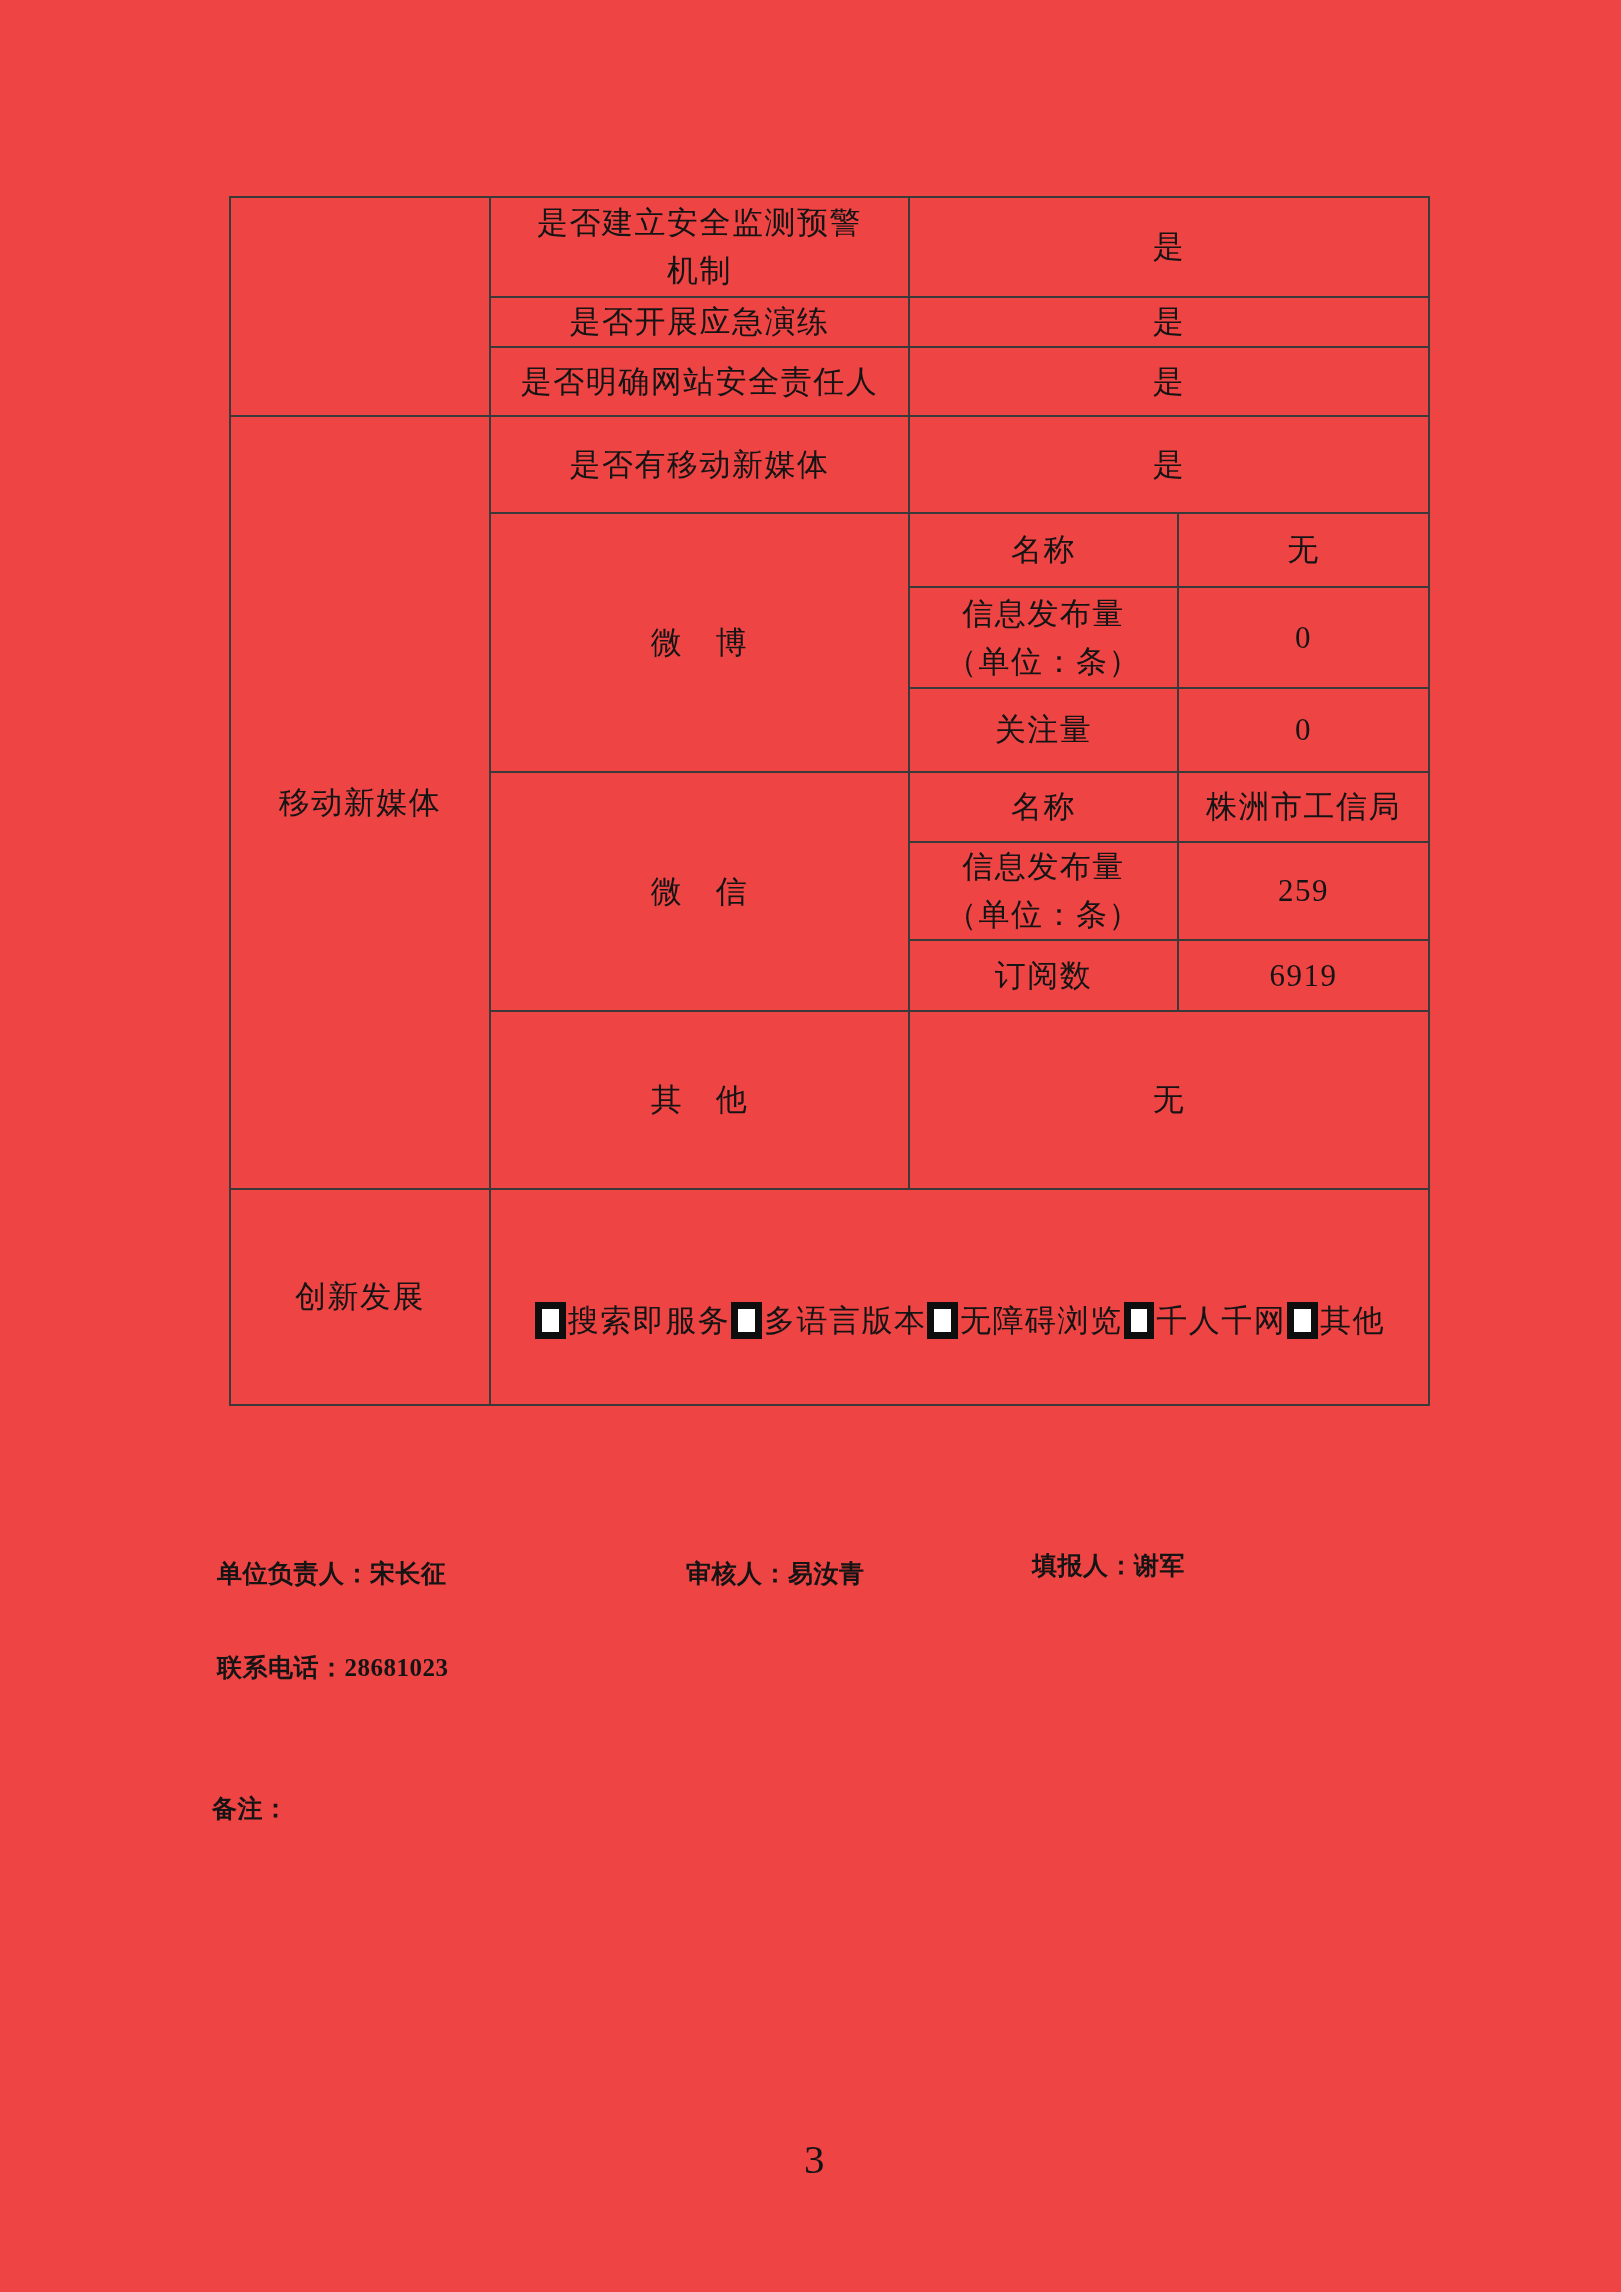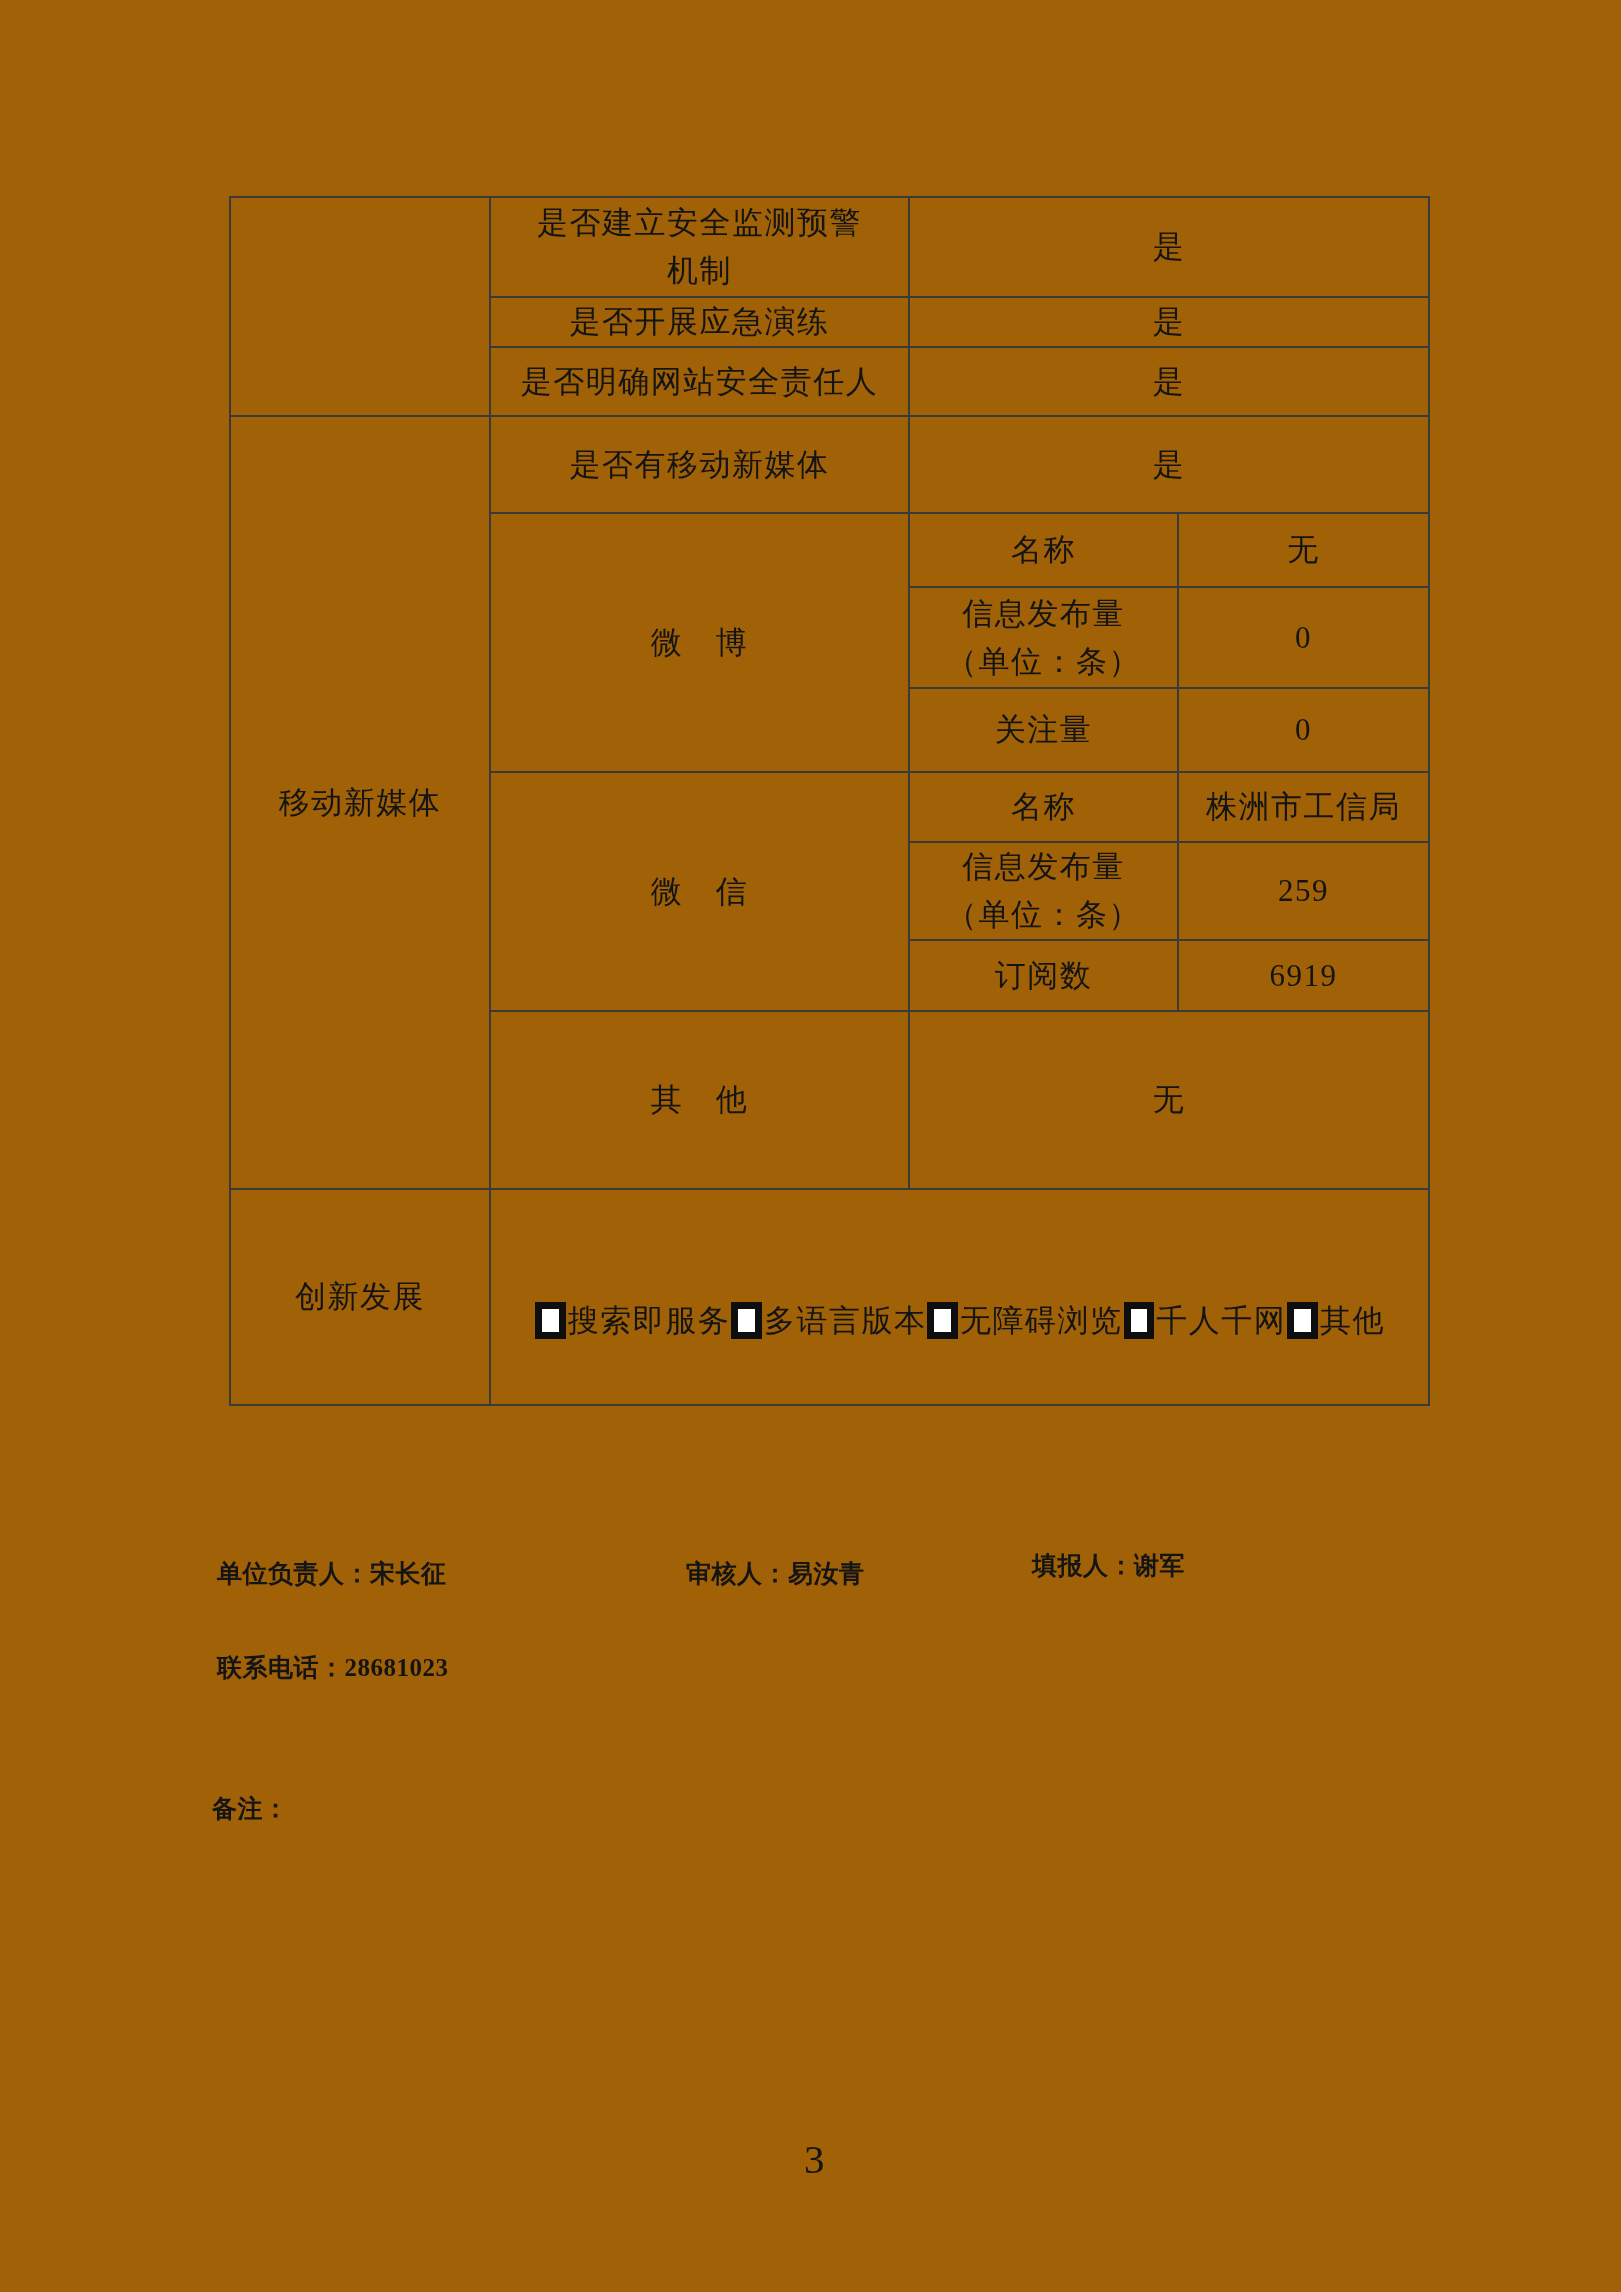--- a/index.html
+++ b/index.html
@@ -4,21 +4,21 @@
 <style>
   html, body {
     margin: 0;
     padding: 0;
     background: #ffffff;
   }
   .page {
     position: relative;
     width: 1621px;
     height: 2293px;
-    background: #a16207;
+    background: #ef4444;
     font-family: "Liberation Serif", "DejaVu Serif", serif;
     color: #141414;
     overflow: hidden;
   }
 
   
   table.report {
     position: absolute;
     left: 229px;
     top: 196px;

